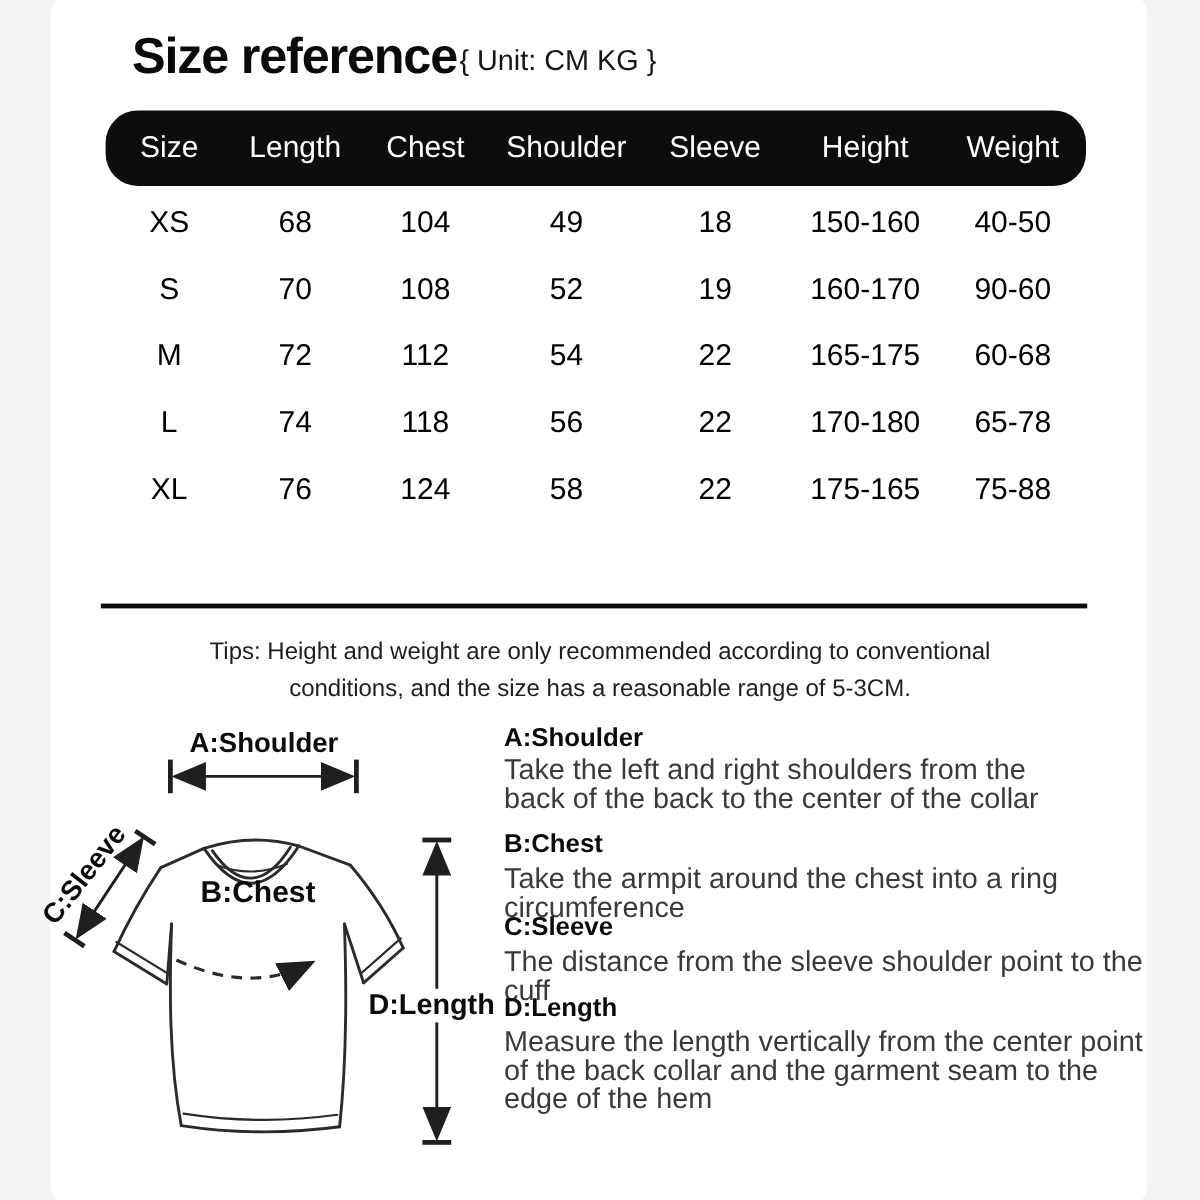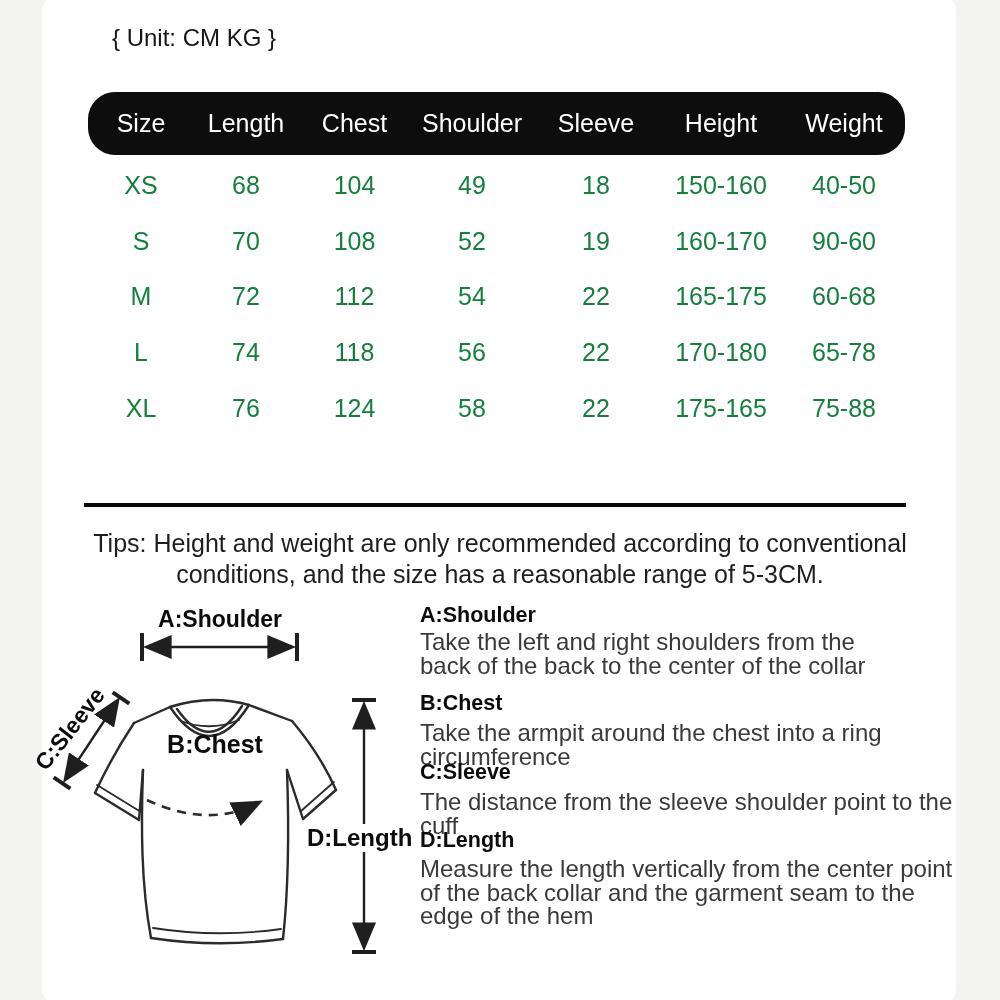--- a/index.html
+++ b/index.html
@@ -20,25 +20,25 @@
   .title{font-size:42px;font-weight:700;letter-spacing:-1px;line-height:46px;color:#0a0a0a;}
   .unit-note{font-size:24px;font-weight:400;color:#161616;margin-left:2px;padding-bottom:5px;}
   
   .thead{position:absolute;left:88px;top:92px;width:817px;height:63px;
     background:var(--header-bg);border-radius:27px;display:grid;align-items:center;
     grid-template-columns:106px 104px 113px 122px 126px 124px 122px;}
   .thead .th{color:var(--header-text);font-size:25px;text-align:center;}
   .tbody{position:absolute;left:88px;top:158px;width:817px;}
   .tr{display:grid;grid-template-columns:106px 104px 113px 122px 126px 124px 122px;
     height:55.6px;align-items:center;}
-  .td{font-size:25px;text-align:center;color:#15803d;}
+  .td{font-size:25px;text-align:center;color:#000000;}
   .divider{position:absolute;left:84px;top:503px;width:822px;height:4px;background:#0a0a0a;}
   
   .tips{position:absolute;left:60px;top:528px;width:880px;text-align:center;
-    font-size:25px;line-height:31px;color:#1e1e1e;}
+    font-size:20px;line-height:31px;color:#1e1e1e;}
   
   .dlabel{position:absolute;font-weight:700;color:#0c0c0c;white-space:nowrap;}
   .label-a{left:145px;top:606px;width:150px;text-align:center;font-size:23px;}
   .label-b{left:140px;top:730px;width:150px;text-align:center;font-size:25px;}
   .label-c{left:70px;top:729px;font-size:23px;transform:translate(-50%,-50%) rotate(-52deg);}
   .label-d{left:305px;top:824px;font-size:24px;background:var(--card-bg);padding:0 2px;}
   .diagram-svg{position:absolute;left:30px;top:595px;width:390px;height:395px;}
   
   .guide-h{position:absolute;left:420px;font-size:21.5px;font-weight:700;color:#0b0b0b;white-space:nowrap;}
   .guide-p{position:absolute;left:420px;font-size:24px;line-height:23.5px;color:var(--body-text);}
@@ -46,20 +46,21 @@
   .gh-b{top:691px;} .gp-b{top:721px;width:560px;}
   .gh-c{top:760px;} .gp-c{top:790px;width:560px;}
   .gh-d{top:828px;} .gp-d{top:857px;width:552px;}
 </style>
 </head>
 <body>
 
 <div class="card"></div>
 
 <div class="title-row">
+  <span class="title">Size reference</span>
   <span class="unit-note">{ Unit: CM KG }</span>
 </div>
 
 <div class="thead">
   <div class="th">Size</div>
   <div class="th">Length</div>
   <div class="th">Chest</div>
   <div class="th">Shoulder</div>
   <div class="th">Sleeve</div>
   <div class="th">Height</div>

